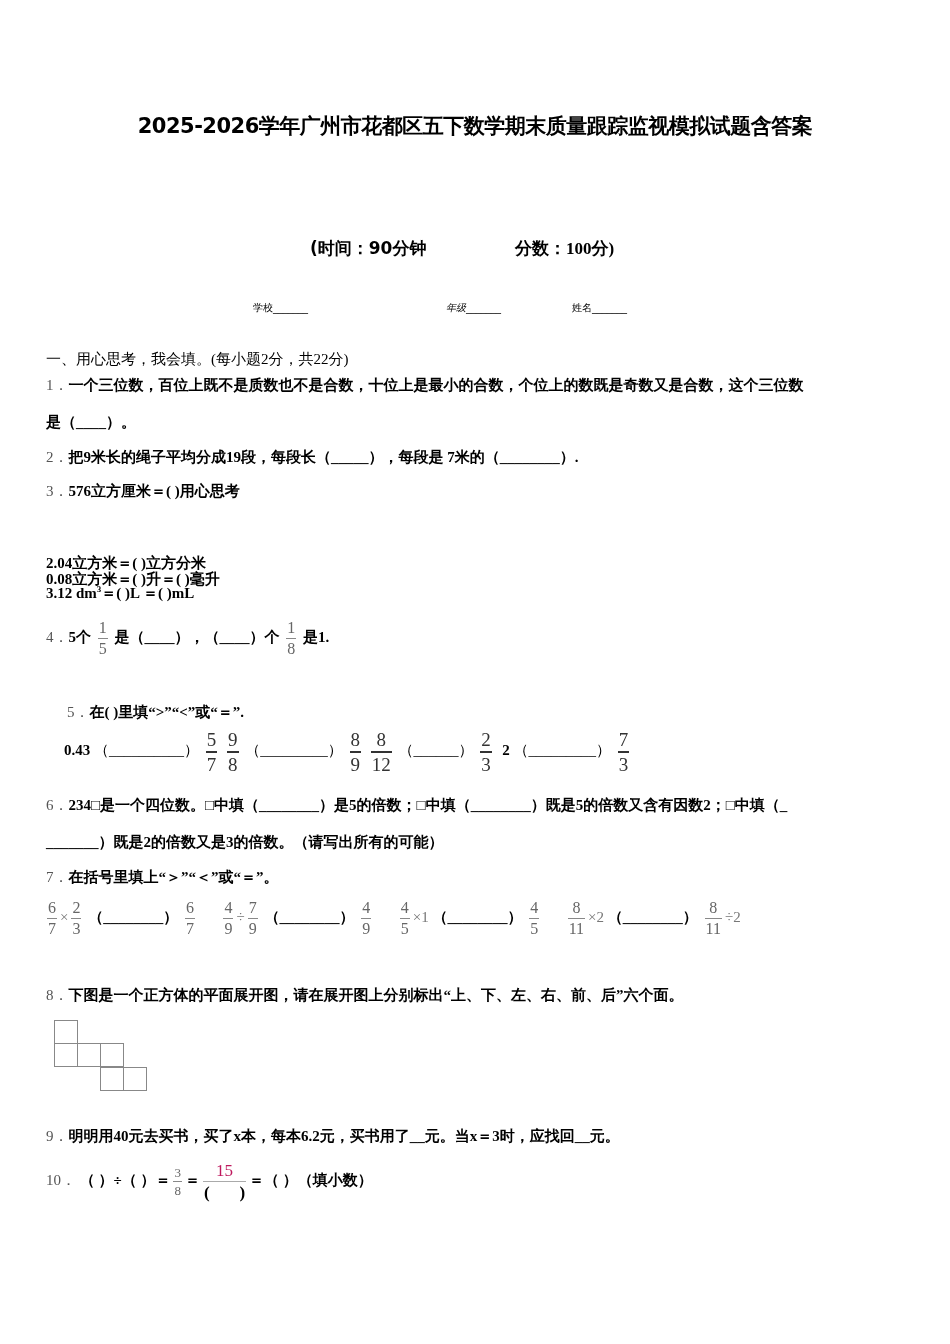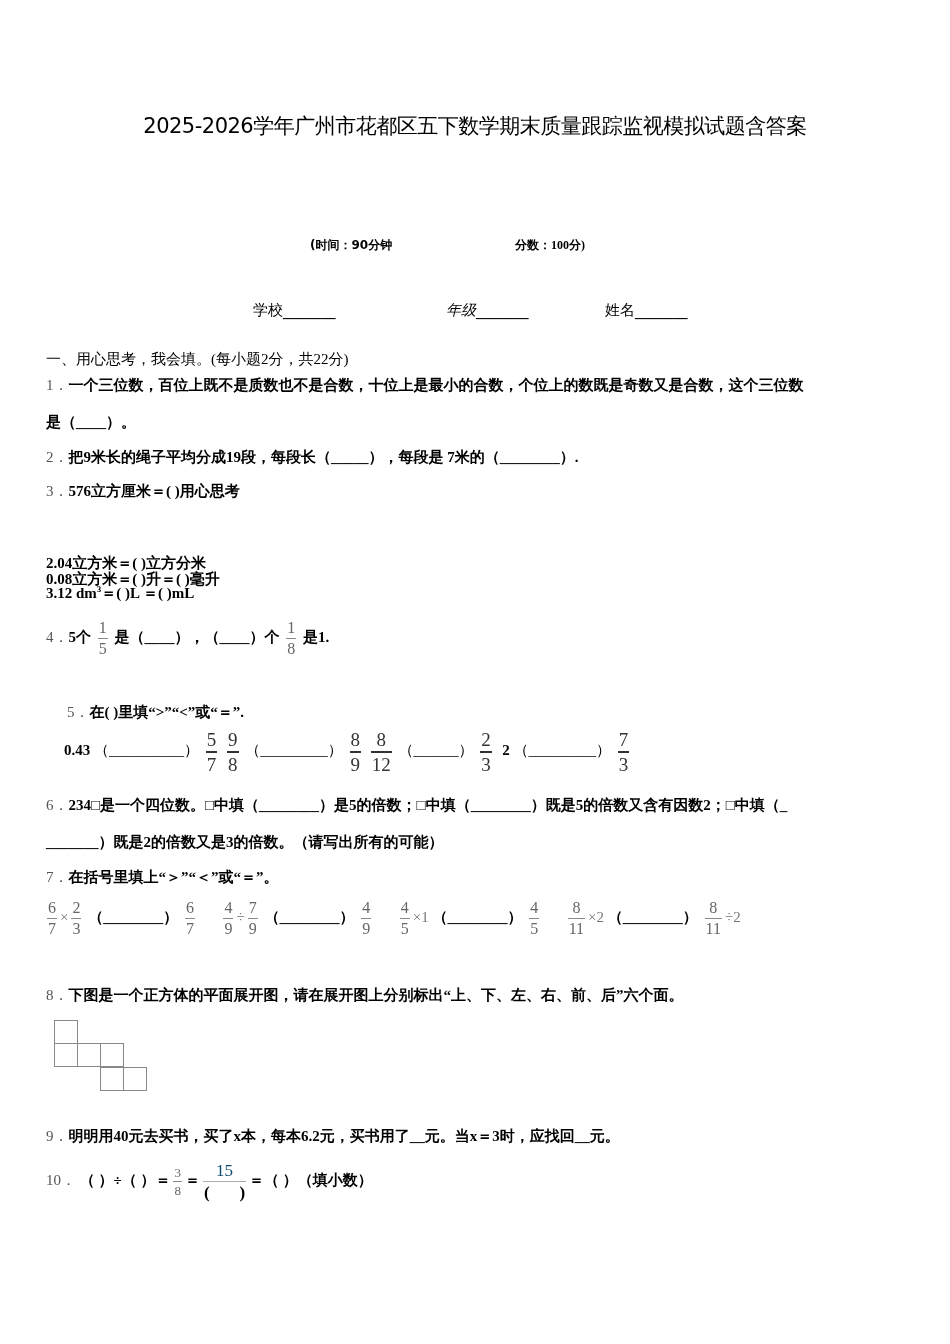--- a/index.html
+++ b/index.html
@@ -1,24 +1,24 @@
 <!DOCTYPE html>
 <html><head>
 <meta charset="utf-8">
 <style>
   html, body { margin: 0; padding: 0; background: #ffffff; }
   body { width: 950px; height: 1344px; position: relative; overflow: hidden;
          font-family: "Liberation Serif", "DejaVu Serif", serif; color: #000; }
   .abs { position: absolute; white-space: nowrap; }
   .title { left: 0; width: 950px; top: 112px; text-align: center;
-           font-family: "DejaVu Sans", "Liberation Sans", sans-serif; font-weight: normal;
+           font-family: "DejaVu Sans", "Liberation Sans", sans-serif; font-weight: bold;
            font-size: 21px; letter-spacing: -0.5px; }
   .sub { top: 237px; font-family: "DejaVu Sans", "Liberation Sans", sans-serif;
-         font-weight: bold; font-size: 12px; }
-  .info { top: 301px; font-family: "DejaVu Sans", "Liberation Sans", sans-serif; font-size: 15px; }
+         font-weight: bold; font-size: 17px; }
+  .info { top: 301px; font-family: "DejaVu Sans", "Liberation Sans", sans-serif; font-size: 10px; }
   .line { font-size: 15px; left: 46px; }
   .b { font-weight: bold; }
   .num { color: #555; font-weight: normal; }
   .frac { display: inline-flex; flex-direction: column; align-items: center;
           vertical-align: middle; line-height: 1; font-weight: normal; margin: 0 3px; }
   .frac .n, .frac .d { display: block; padding: 0 1px; }
   .frac .bar { display: block; width: 100%; height: 1px; background: #888; margin: 2px 0; }
   .frac.gray { color: #666; font-size: 16px; }
   .frac.big { color: #333; font-size: 19px; }
   .frac.big .bar { background: #333; height: 2px; }
@@ -29,21 +29,21 @@
 </head>
 <body>
 
 <div class="abs title">2025-2026学年广州市花都区五下数学期末质量跟踪监视模拟试题含答案</div>
 
 <div class="abs sub" style="left:310px;">(时间：90分钟</div>
 <div class="abs sub" style="left:515px;font-family:Liberation Serif, serif;">分数：100分)</div>
 
 <div class="abs info" style="left:253px;">学校_______</div>
 <div class="abs info" style="left:446px;font-style:italic;">年级_______</div>
-<div class="abs info" style="left:605px;">姓名_______</div>
+<div class="abs info" style="left:572px;">姓名_______</div>
 
 <div class="abs line" style="top:350px;">一、用心思考，我会填。(每小题2分，共22分)</div>
 
 <div class="abs line" style="top:376px;">
   <span class="num">1．</span><span class="b">一个三位数，百位上既不是质数也不是合数，十位上是最小的合数，个位上的数既是奇数又是合数，这个三位数</span>
 </div>
 <div class="abs line b" style="top:413px;">是（____）。</div>
 
 <div class="abs line" style="top:448px;">
   <span class="num">2．</span><span class="b">把9米长的绳子平均分成19段，每段长（_____），每段是  7米的（________）.</span>
@@ -198,17 +198,17 @@
   <span class="num">9．</span><span class="b">明明用40元去买书，买了x本，每本6.2元，买书用了__元。当x＝3时，应找回__元。</span>
 </div>
 
 <div class="abs line" style="top:1162px;">
   <span class="num">10．</span>
   <span class="b">（  ）÷（  ）＝</span><span class="frac gray" style="font-size:13px;">
       <span class="n">3</span>
       <span class="bar"></span>
       <span class="d">8</span>
     </span><span class="b">＝</span><span class="frac" style="font-size:17px;">
-      <span class="n" style="color:#0c4a6e;">15</span>
+      <span class="n" style="color:#be185d;">15</span>
       <span class="bar" style="background:#aaa;"></span>
       <span class="d" style="font-weight:bold; white-space:pre;">(       )</span>
     </span><span class="b">＝（  ）（填小数）</span>
 </div>
 
 </body></html>

